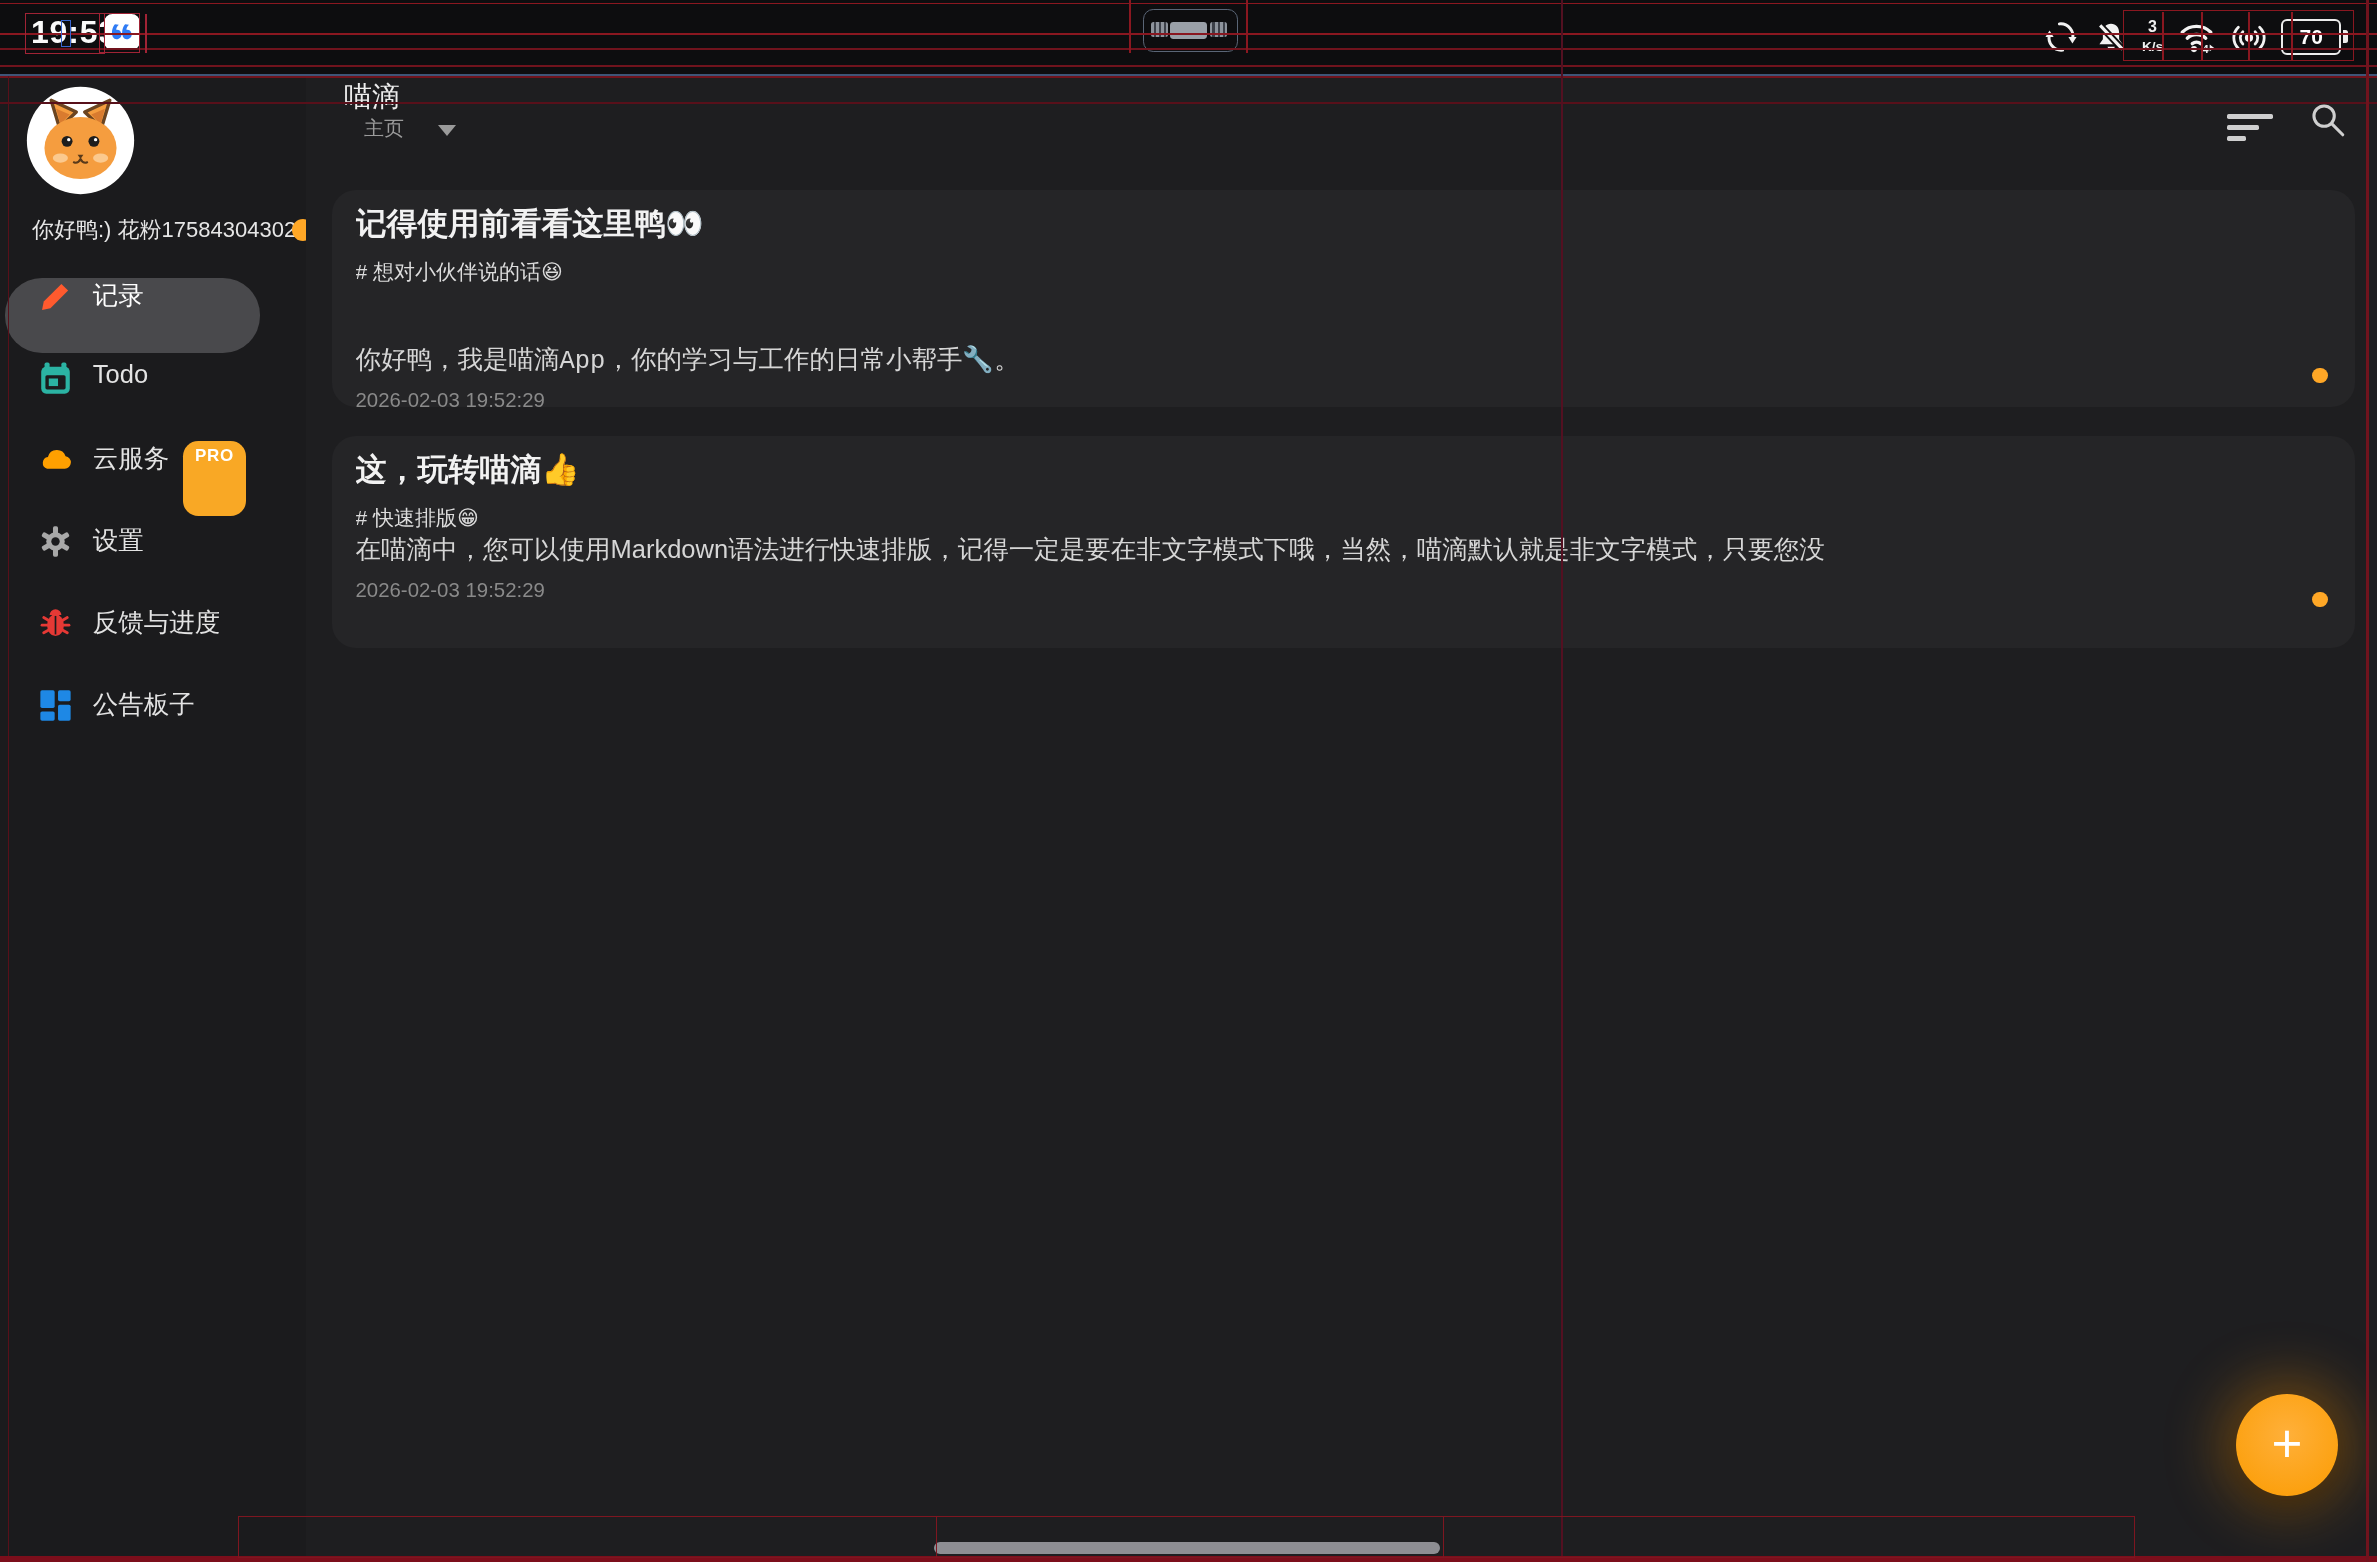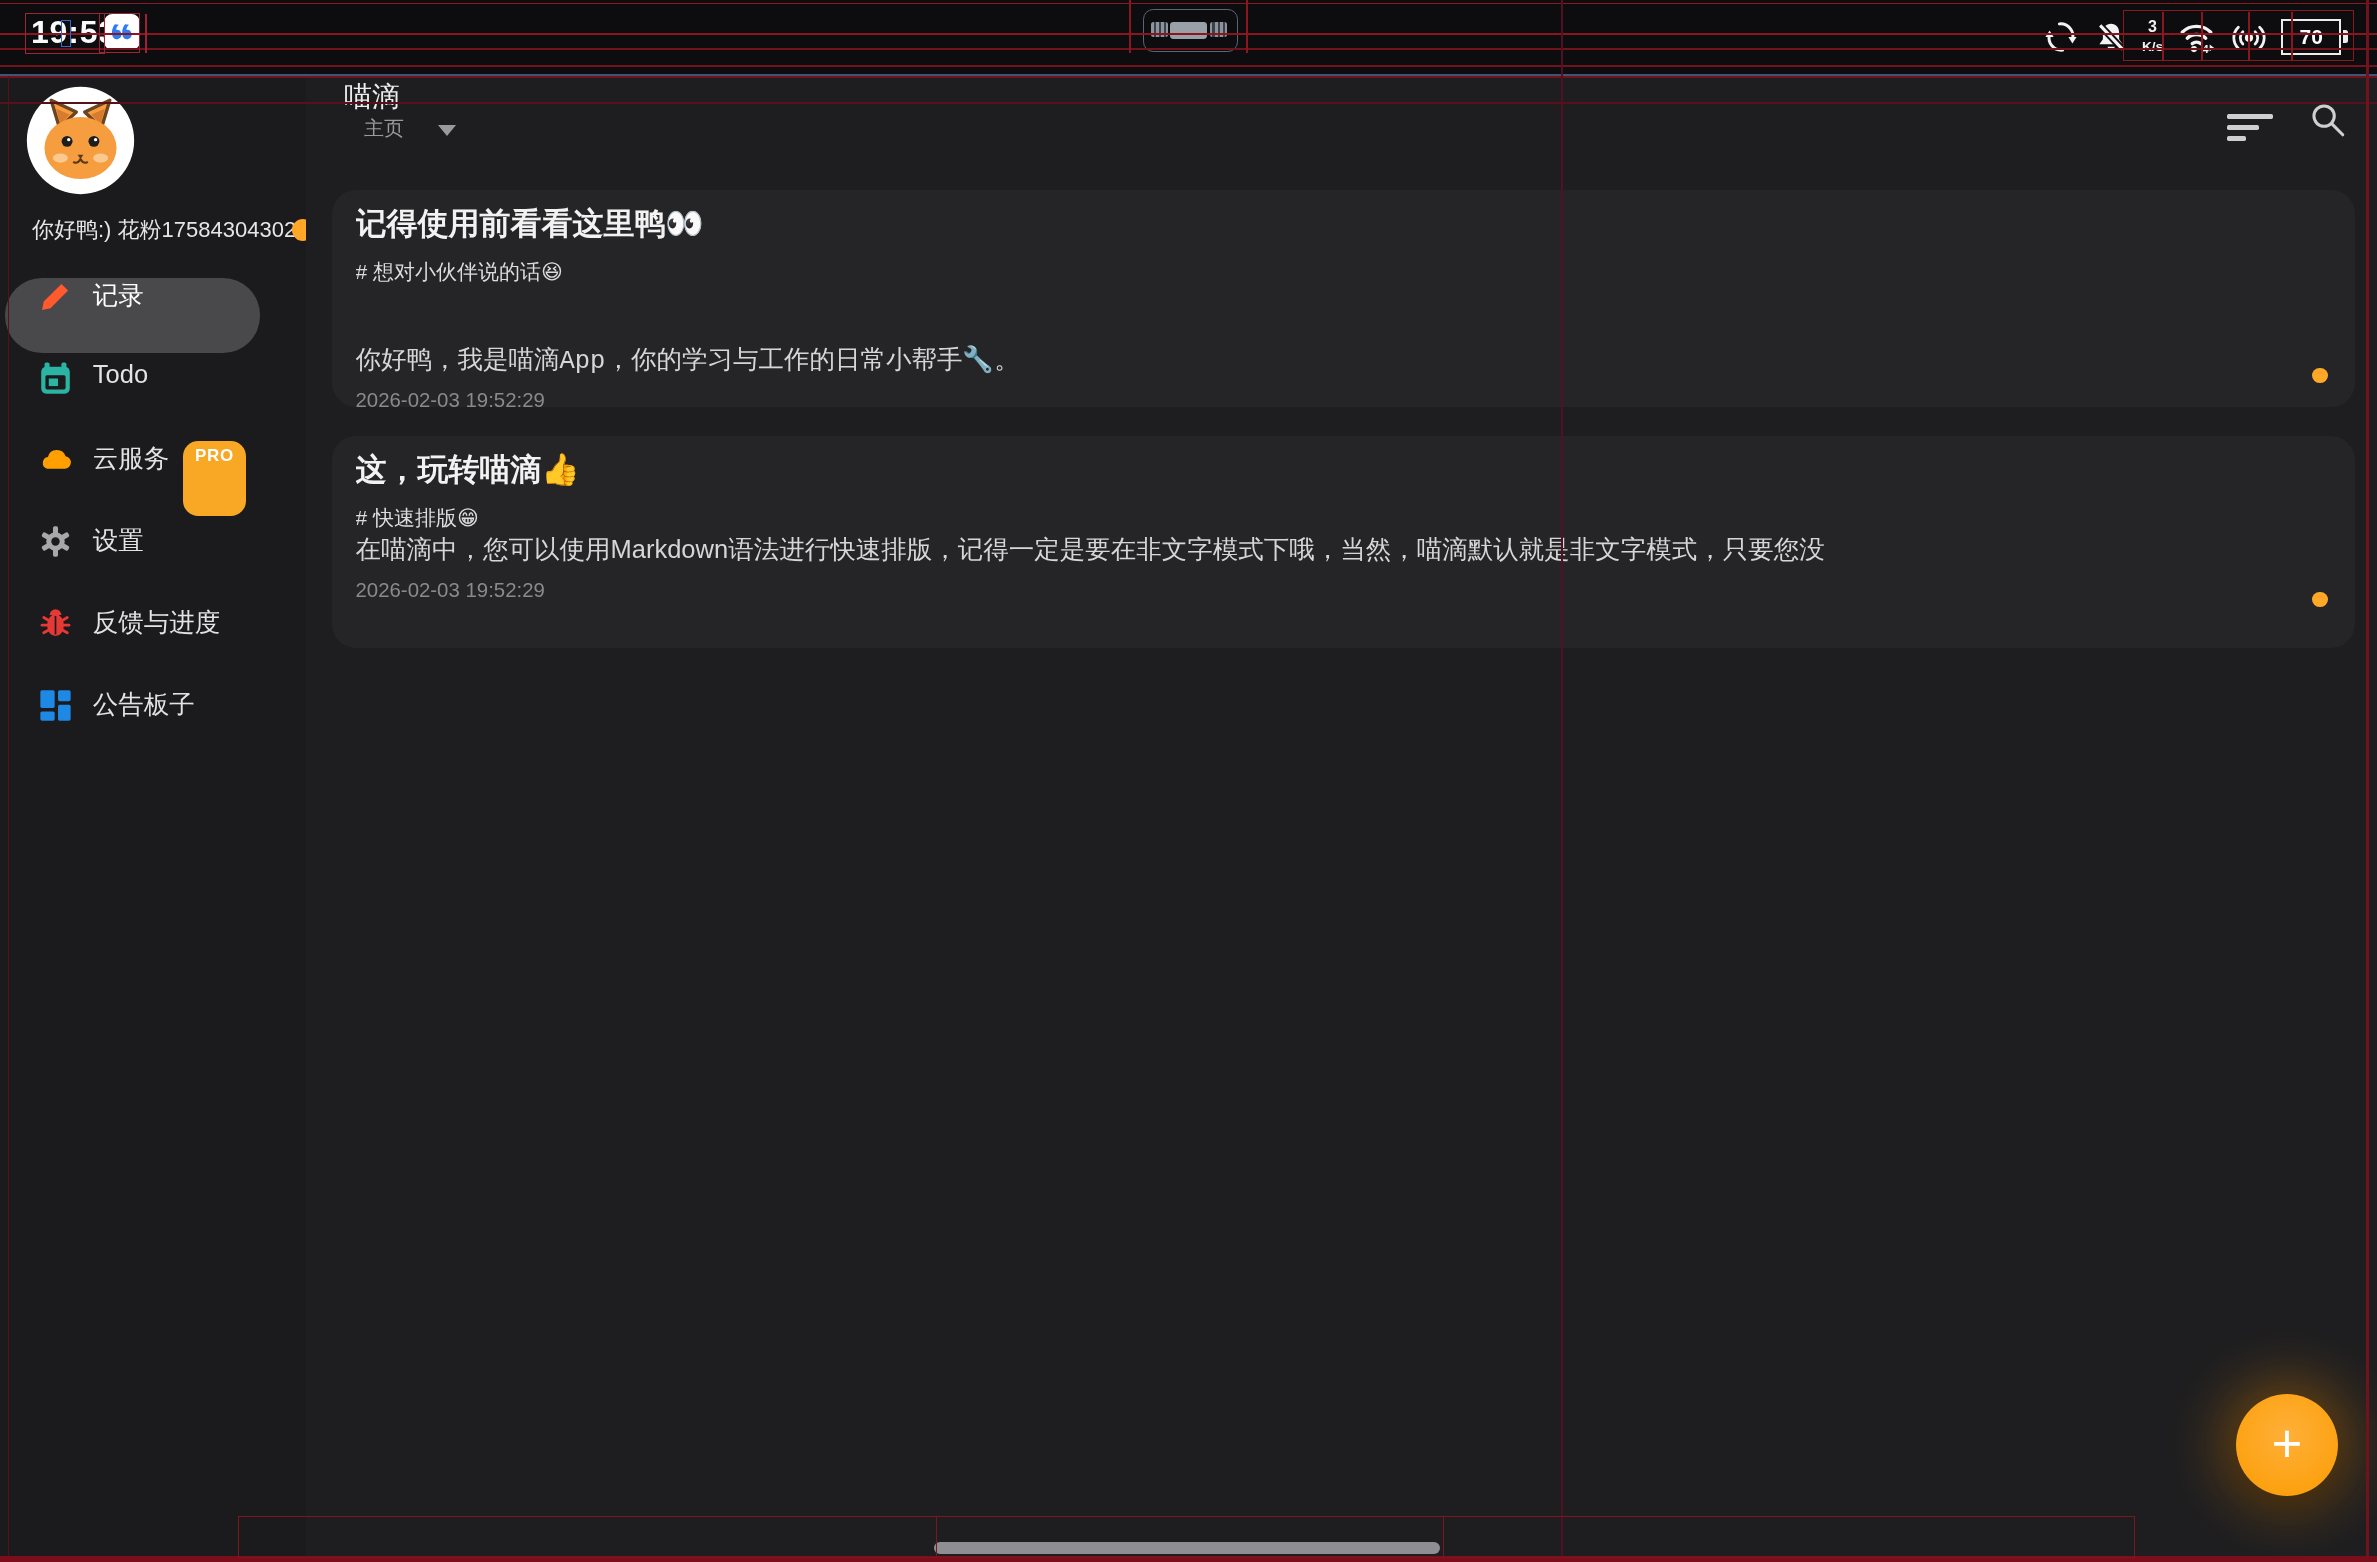--- a/index.html
+++ b/index.html
@@ -13,21 +13,21 @@
   .status-bar{position:absolute;left:0;top:0;width:2377px;height:76px;background:#0d0d0f;}
   .time{position:absolute;left:31px;top:13.6px;font-size:32px;font-weight:bold;color:#fafafa;letter-spacing:0.8px;}
   .app-chip{position:absolute;left:104px;top:14.4px;width:36px;height:36px;background:#fff;border-radius:8.5px;
     display:flex;align-items:center;justify-content:center;}
   .notch{position:absolute;left:1143px;top:8.5px;width:93px;height:41px;border:1.7px solid #5a6576;border-radius:10.2px;}
   .notch-strip{position:absolute;top:12.7px;height:15.3px;background:repeating-linear-gradient(90deg,#8d939c 0 2.5px,#3c4049 2.5px 5.1px);border-radius:2.5px;}
   .notch-mid{position:absolute;left:25.5px;top:12px;width:37px;height:17px;background:#9aa0a8;border-radius:3.4px;}
   .st-icons{position:absolute;right:29px;top:10.2px;height:53px;display:flex;align-items:center;gap:14.4px;}
   .netspeed{display:flex;flex-direction:column;align-items:center;line-height:1;color:#f0f0f0;font-weight:bold;}
   .netspeed .v{font-size:16px;} .netspeed .u{font-size:13.6px;margin-top:5px;}
-  .battery{width:56px;height:32px;border:2.5px solid #ececec;border-radius:0;display:flex;align-items:center;justify-content:center;
+  .battery{width:56px;height:32px;border:2.5px solid #ececec;border-radius:6px;display:flex;align-items:center;justify-content:center;
     color:#fff;font-size:21px;font-weight:bold;}
   .battery-nub{width:5.1px;height:13.6px;background:#ececec;border-radius:0 2.5px 2.5px 0;margin-left:1.7px;}
   .batt-wrap{display:flex;align-items:center;}
   
   .remnant{position:absolute;left:39px;top:83px;width:97px;height:16px;background:#a9a9ad;opacity:.8;
     clip-path:polygon(16% 0,100% 0,100% 100%,0 100%);}
   
   .sidebar{position:absolute;left:0;top:76px;width:306px;height:1486px;background:#1b1b1d;overflow:hidden;}
   .avatar{position:absolute;left:25.5px;top:10.2px;width:109px;height:109px;border-radius:50%;}
   .username{position:absolute;left:32px;top:139px;font-size:22px;color:#e6e6e6;white-space:nowrap;}

